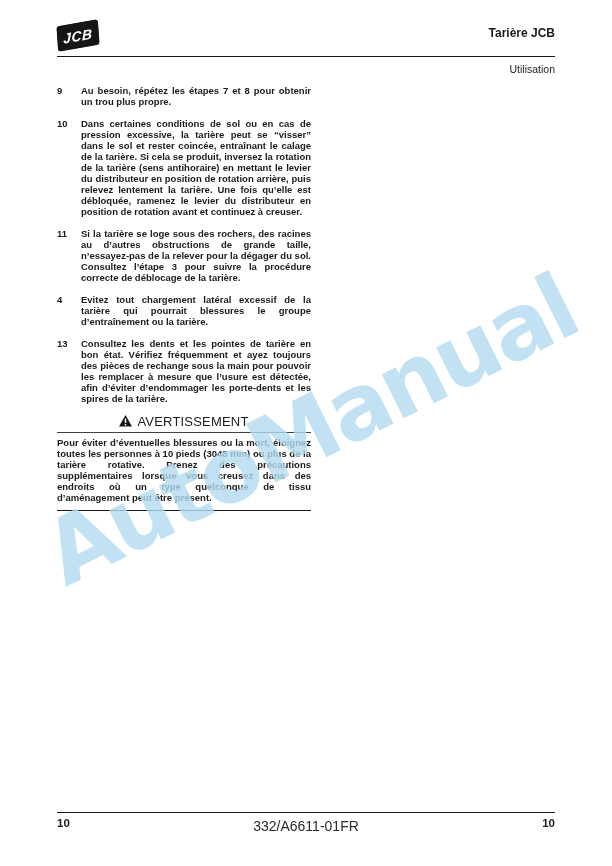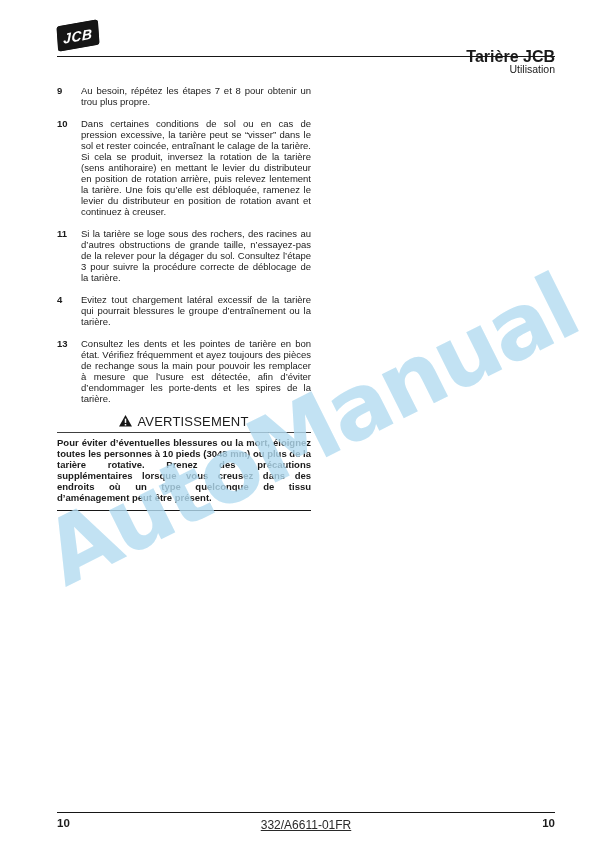--- a/index.html
+++ b/index.html
@@ -23,41 +23,41 @@
     box-shadow:inset 0 0 0 1px #161616;
   }
   .logo span{
     color:#ffffff;
     font-weight:bold;font-style:italic;
     font-size:14px;letter-spacing:.5px;
     transform:skewX(-4deg);
     line-height:1;
   }
   .header-title{
-    position:absolute;right:57px;top:48px;
-    font-size:16px;font-weight:bold;
+    position:absolute;right:57px;top:26px;
+    font-size:12px;font-weight:bold;
     text-align:left;
   }
   .header-rule{
     position:absolute;left:57px;top:56px;width:498px;
     border-top:1.5px solid #161616;
   }
   .header-subtitle{
     position:absolute;right:57px;top:63px;
     font-size:10.5px;
     text-align:center;
   }
   
   .col{
     position:absolute;left:57px;top:85px;width:254px;
     font-size:9.5px;line-height:11px;
   }
   .item{display:flex;margin-bottom:11px;}
   .item .num{width:24px;flex:0 0 24px;font-weight:bold;}
-  .item .txt{flex:1;text-align:justify;}
+  .item .txt{flex:1;text-align:justify;font-weight:bold;}
   
   .warning{margin-top:9px;}
   .warning-head{
     text-align:center;
     font-weight:normal;font-size:13px;
     margin-bottom:5px;
     letter-spacing:.2px;
   }
   .warning-head svg{vertical-align:-1.5px;margin-right:5px;}
   .warning-body{
@@ -71,21 +71,21 @@
   .footer-rule{
     position:absolute;left:57px;top:812px;width:498px;
     border-top:1.5px solid #161616;
   }
   .footer{
     position:absolute;left:57px;top:817px;width:498px;
     display:flex;align-items:flex-start;
   }
   .footer .pg{font-size:11.5px;font-weight:bold;width:60px;}
   .footer .pg.right{text-align:right;}
-  .footer .code{flex:1;text-align:center;font-size:12px;color:#2a2a2a;padding-top:1px;text-decoration:underline;}
+  .footer .code{flex:1;text-align:center;font-size:14px;color:#2a2a2a;padding-top:1px;}
   
   .watermark{
     position:absolute;left:310px;top:430px;
     transform:translate(-50%,-50%) rotate(-26.5deg);
     font-family:"DejaVu Sans", sans-serif;
     font-weight:bold;
     font-size:90px;letter-spacing:-3px;
     color:#b3dcf1;opacity:.8;
     white-space:nowrap;
     z-index:5;pointer-events:none;

